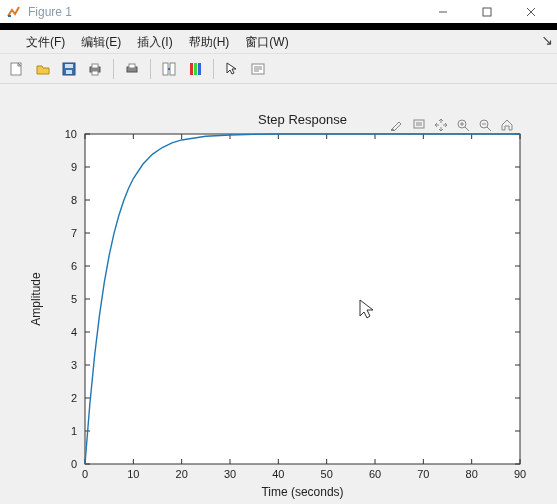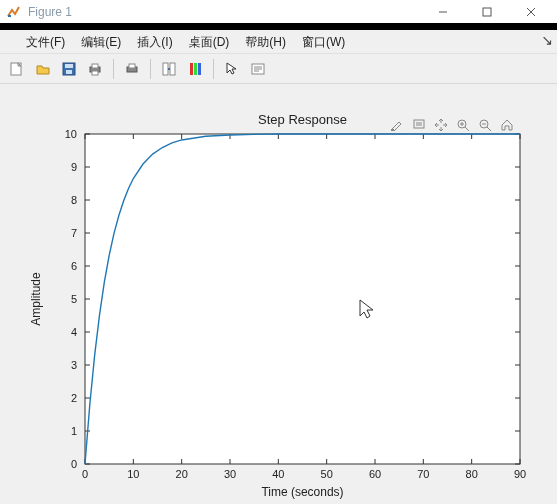--- a/index.html
+++ b/index.html
@@ -119,21 +119,20 @@
           <line x1="1" y1="1" x2="9" y2="9" stroke="#555"></line>
           <line x1="9" y1="1" x2="1" y2="9" stroke="#555"></line>
         </svg>
     </span>
   </div>
 
   <div class="menubar">
     <span class="menu-item">文件(F)</span>
     <span class="menu-item">编辑(E)</span>
     <span class="menu-item">插入(I)</span>
-    <span class="menu-item">桌面(D)</span>
     <span class="menu-item">帮助(H)</span>
     <span class="menu-item">窗口(W)</span>
     <span class="menu-overflow">↘</span>
   </div>
 
   <div class="toolbar">
     <span class="tool-btn">
       <svg width="16" height="16">
           <rect x="2" y="2" width="10" height="12" fill="#fff" stroke="#888"></rect>
           <path d="M9 2 L12 5 L9 5 Z" fill="#ddd" stroke="#888"></path>

